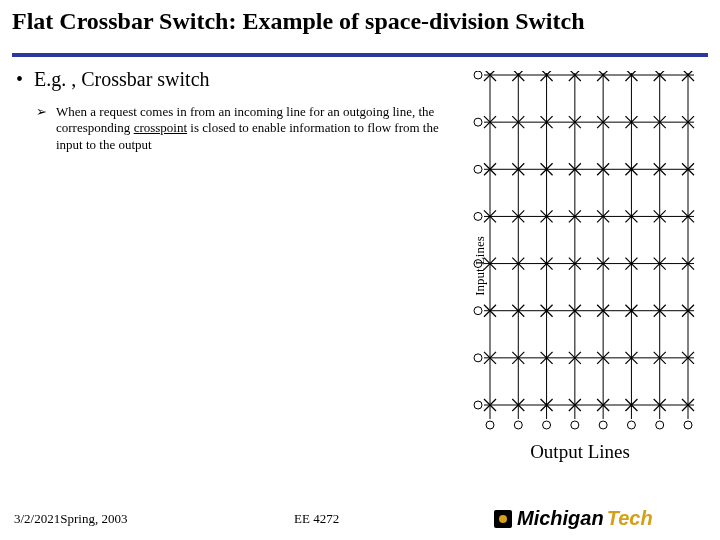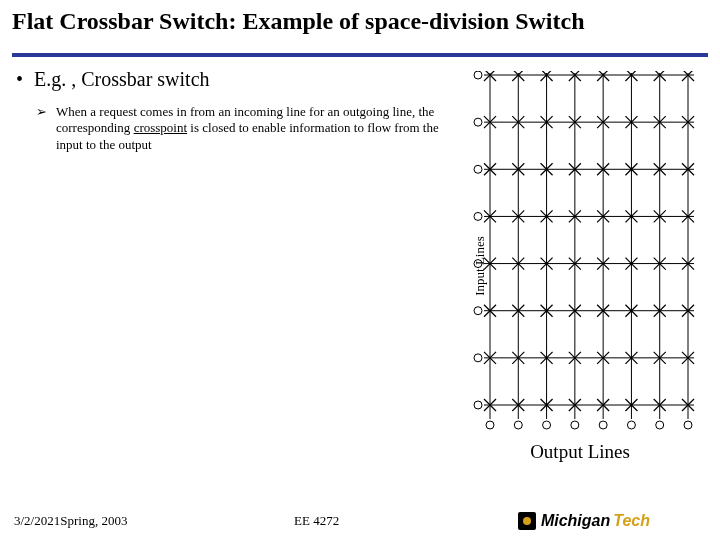--- a/index.html
+++ b/index.html
@@ -89,21 +89,21 @@
   .footer-left { flex: 0 0 280px; }
   .footer-center { flex: 0 0 200px; }
   .footer-right { flex: 1; display: flex; justify-content: flex-end; }
   .mtu-logo {
     display: flex;
     align-items: center;
     gap: 3px;
     font-family: Arial, Helvetica, sans-serif;
     font-weight: bold;
     font-style: italic;
-    font-size: 16px;
+    font-size: 20px;
   }
   .mtu-mich { color: #000; }
   .mtu-tech { color: #d4a017; }
   .logo-box {
     width: 18px; height: 18px;
     background: #000;
     border-radius: 2px;
     margin-right: 2px;
     position: relative;
   }

